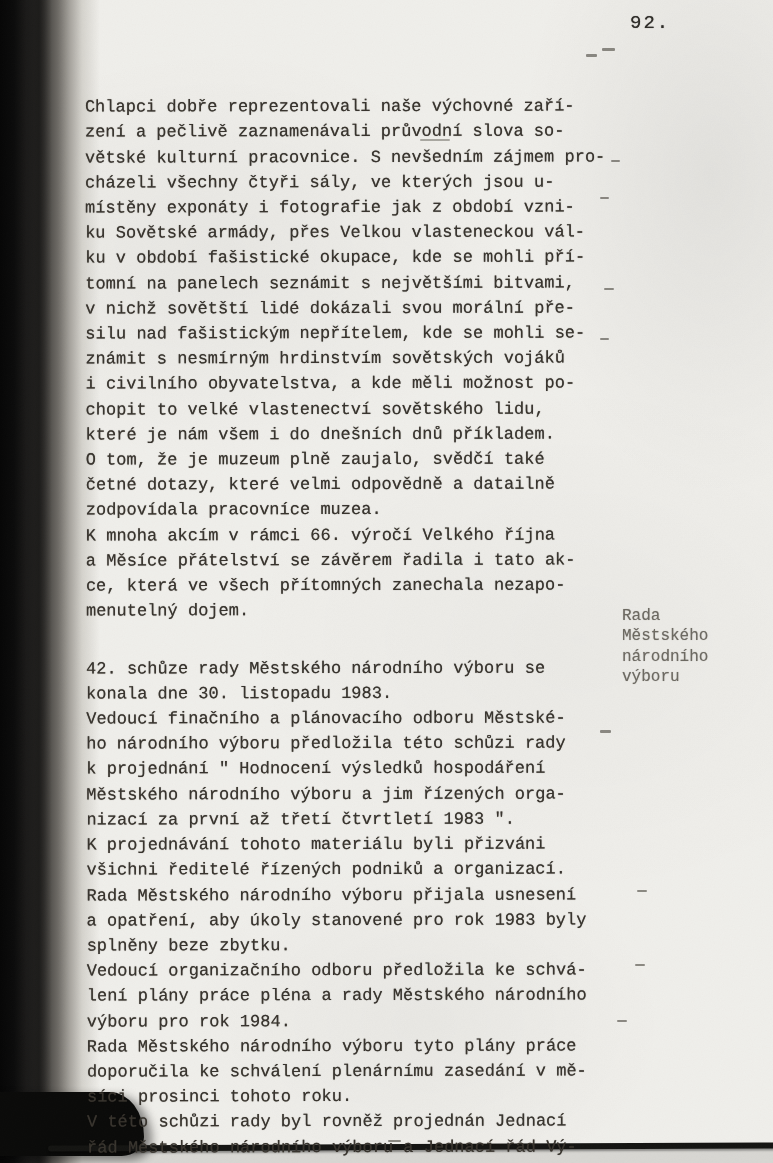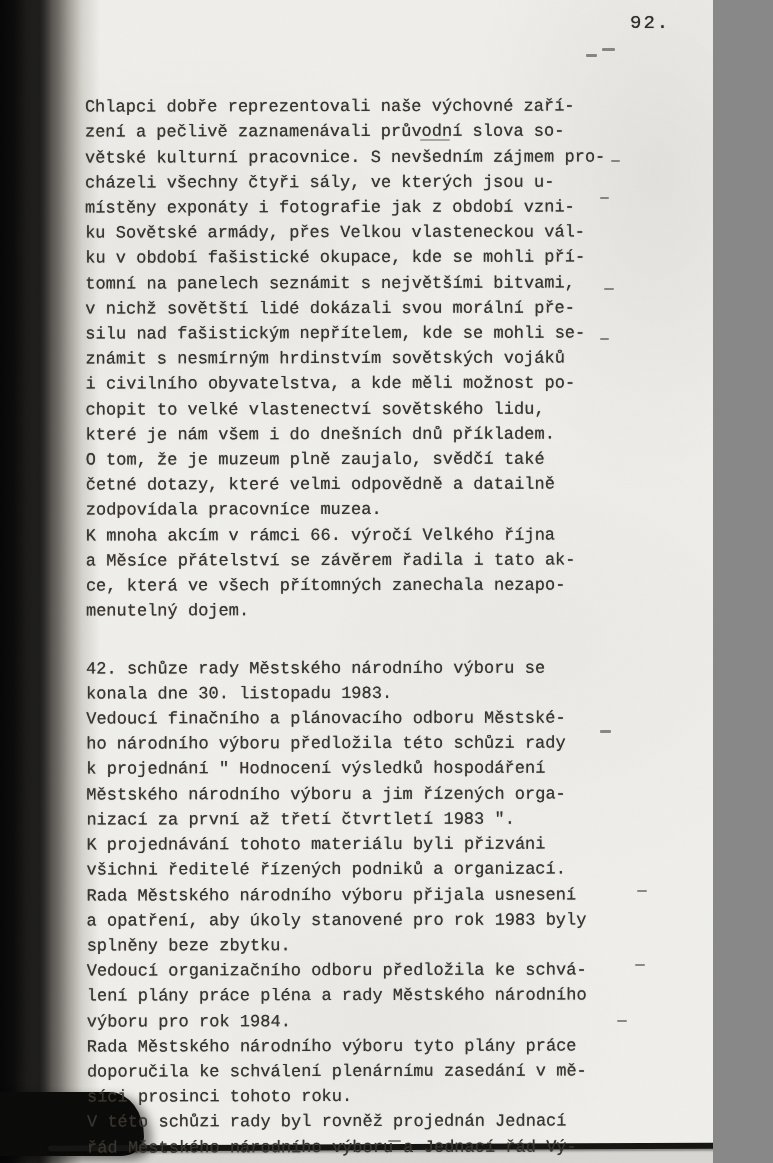--- a/index.html
+++ b/index.html
@@ -1,17 +1,17 @@
 <!DOCTYPE html>
 <html><head>
 <meta charset="utf-8">
 <style>
   html,body{margin:0;padding:0;background:#888;}
   .page{
-    position:relative;width:713px;height:1163px;overflow:hidden;
+    position:relative;width:773px;height:1163px;overflow:hidden;
     background:
       radial-gradient(ellipse 420px 300px at 28% 22%, rgba(0,0,0,0.035), transparent 70%),
       radial-gradient(ellipse 500px 380px at 75% 55%, rgba(0,0,0,0.025), transparent 70%),
       radial-gradient(ellipse 300px 500px at 92% 15%, rgba(0,0,0,0.06), transparent 65%),
       radial-gradient(ellipse 350px 250px at 55% 88%, rgba(0,0,0,0.03), transparent 70%),
       #f0efeb;
     font-family:"Liberation Mono","DejaVu Sans Mono",monospace;
   }
   
   .binding{
@@ -111,20 +111,24 @@
 lení plány práce pléna a rady Městského národního
 výboru pro rok 1984.
 Rada Městského národního výboru tyto plány práce
 doporučila ke schválení plenárnímu zasedání v mě-
 síci prosinci tohoto roku.
 V této schůzi rady byl rovněž projednán Jednací
 řád Městského národního výboru a Jednací řád Vý-
 boru lidové kontroly Městského národního výboru.</div>
   </div>
 
+  <div class="margin-note">Rada
+Městského
+národního
+výboru</div>
 
   <div class="mark" style="left:586px;top:54px;width:11px;height:3px;"></div>
   <div class="mark" style="left:602px;top:48px;width:13px;height:3px;"></div>
   <div class="mark" style="left:420px;top:139px;width:30px;height:2px;opacity:0.45;"></div>
   <div class="mark" style="left:611px;top:160px;width:9px;height:2px;"></div>
   <div class="mark" style="left:600px;top:197px;width:9px;height:2px;"></div>
   <div class="mark" style="left:604px;top:288px;width:10px;height:2px;"></div>
   <div class="mark" style="left:600px;top:338px;width:9px;height:2px;"></div>
   <div class="mark" style="left:600px;top:730px;width:11px;height:3px;"></div>
   <div class="mark" style="left:637px;top:890px;width:10px;height:2px;"></div>

